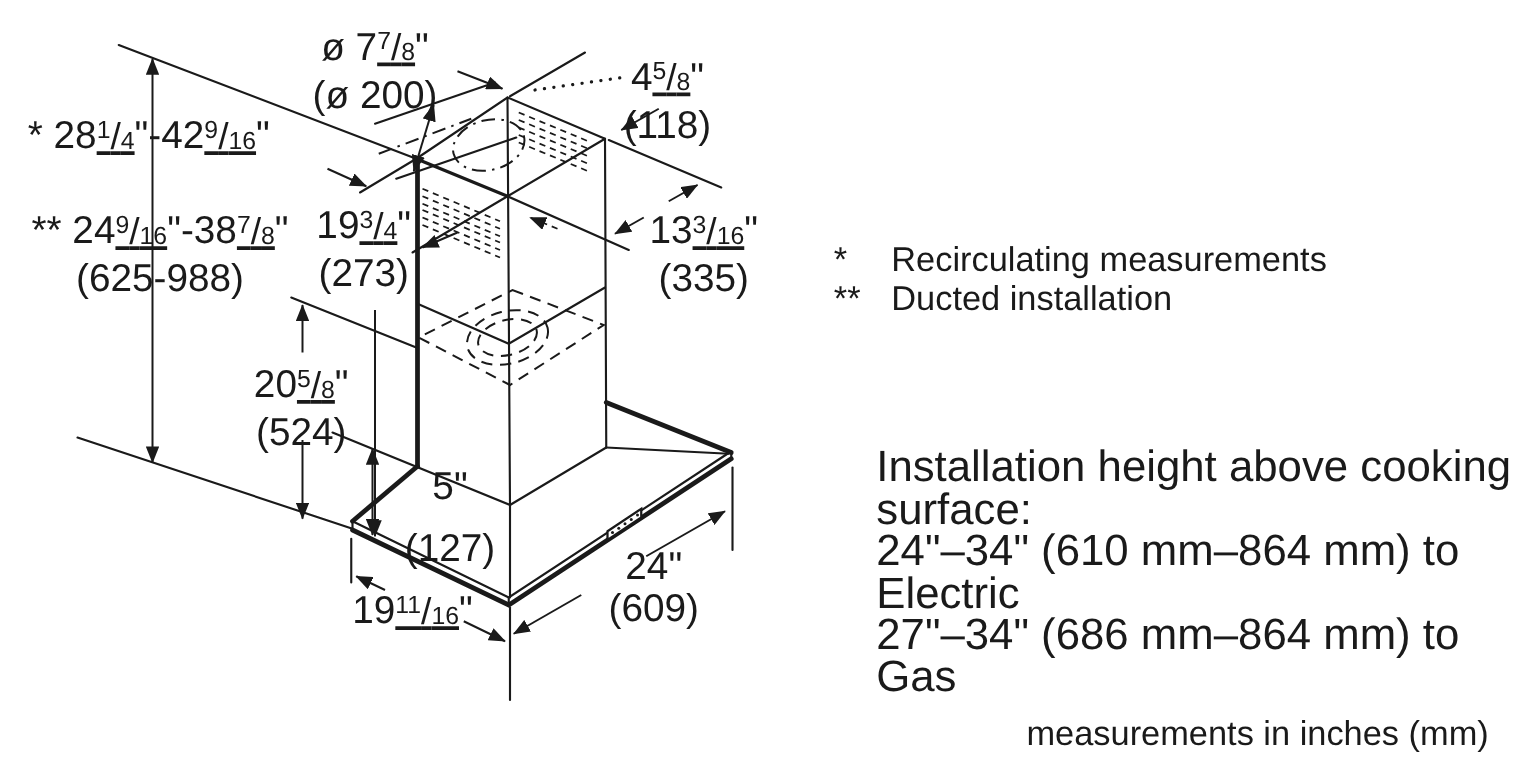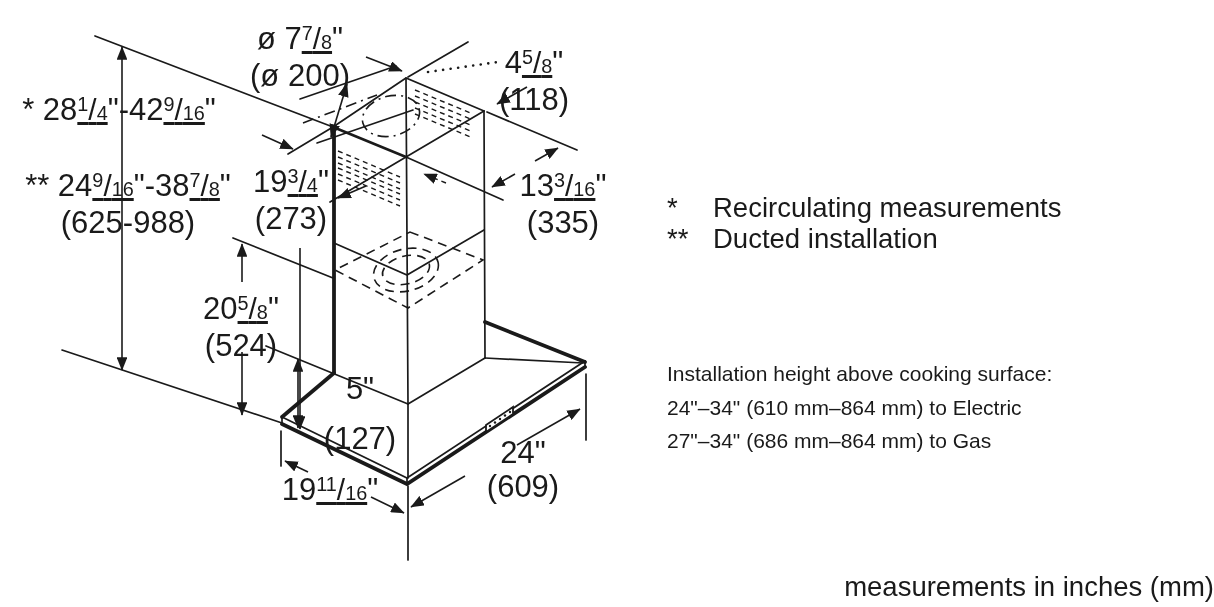--- a/index.html
+++ b/index.html
@@ -21,22 +21,22 @@
   .dim-label{position:absolute;text-align:center;font-size:31px;line-height:34px;white-space:nowrap;}
   .dim-label .mm{font-size:31px;}
   .fr{white-space:nowrap;text-decoration:underline;}
   .fn{font-size:64%;vertical-align:0.44em;}
   .fd{font-size:64%;}
   .fs{font-size:96%;}
   
   .legend{position:absolute;left:667px;top:192px;font-size:27.5px;line-height:31px;}
   .legend-row{display:flex;}
   .legend-marker{width:46px;}
-  .install{position:absolute;left:667px;top:357px;font-size:21px;line-height:33.5px;}
-  .footer{position:absolute;right:0;top:571px;font-size:27.5px;}
+  .install{position:absolute;left:701px;top:357px;font-size:35px;line-height:33.5px;}
+  .footer{position:absolute;right:23px;top:571px;font-size:27.5px;}
 </style>
 </head>
 <body>
 
 <div class="stage">
 
   <svg width="1214" height="607" viewBox="0 0 1214 607">
     <defs>
       <marker id="ah" viewBox="0 0 10 8" refX="9.5" refY="4" markerWidth="13.5" markerHeight="10.8" orient="auto-start-reverse" markerUnits="userSpaceOnUse">
         <path d="M0,0 L10,4 L0,8 z" fill="#1a1a1a"></path>

